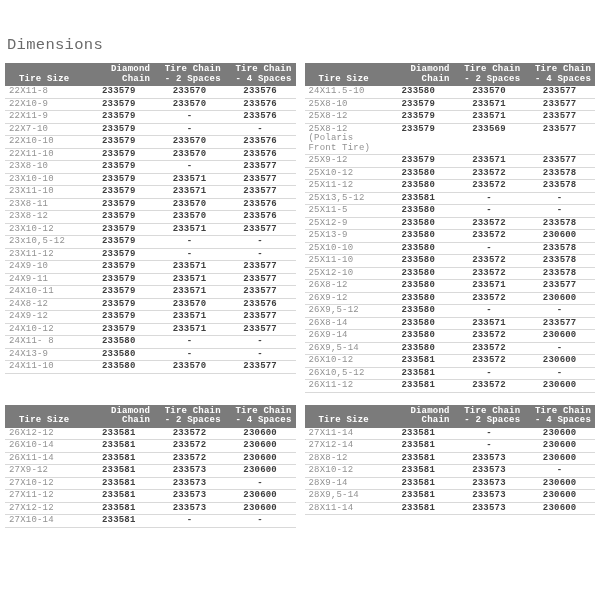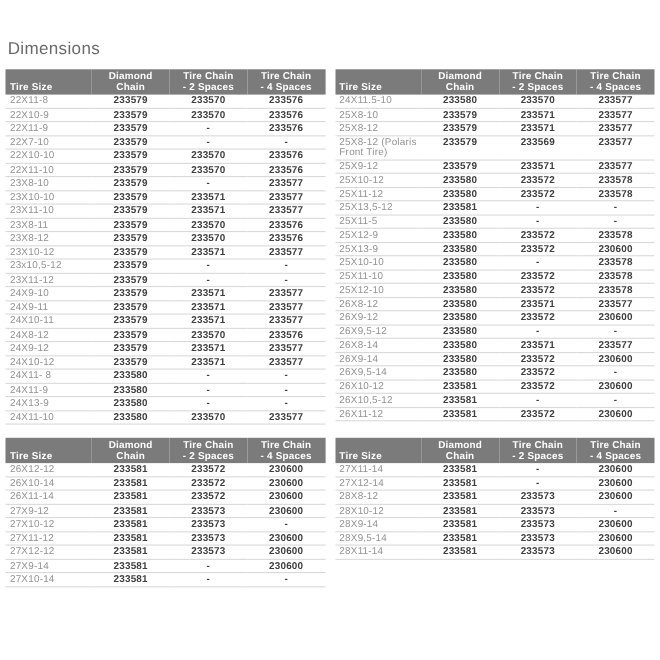--- a/index.html
+++ b/index.html
@@ -11,20 +11,21 @@
     width: 600px;
     height: 600px;
     font-family: "Liberation Sans", "DejaVu Sans", sans-serif;
     overflow: hidden;
   }
   .page {
     box-sizing: border-box;
     width: 600px;
     height: 600px;
     padding: 0 5px;
+    font-family: Liberation Mono, monospace;
   }
   .title {
     margin: 0;
     padding: 36px 0 9px 2px;
     font-size: 15.5px;
     font-weight: 400;
     letter-spacing: 0.3px;
     color: var(--title-text, #6a6a6a);
   }
   .tables {
@@ -42,22 +43,22 @@
   .spec-table th {
     background: var(--header-bg, #7b7b7b);
     color: var(--header-text, #ffffff);
     font-size: 9px;
     font-weight: 700;
     line-height: 9.5px;
     padding: 2px 4px;
     vertical-align: bottom;
     letter-spacing: 0.2px;
   }
-  .spec-table th.tire { text-align: left; }
-  .spec-table th.num { text-align: center; }
+  .spec-table th.tire { text-align: center; }
+  .spec-table th.num { text-align: right; }
   .spec-table td {
     font-size: 9px;
     line-height: 9.5px;
     padding: 1px 4px;
     border-bottom: 1px solid var(--row-border, #d9d9d9);
     vertical-align: top;
     letter-spacing: 0.2px;
   }
   .spec-table td.tire {
     color: var(--tire-text, #929292);
@@ -223,26 +224,20 @@
             <td class="val">233571</td>
             <td class="val">233577</td>
           </tr>
           <tr>
             <td class="tire">24X11- 8</td>
             <td class="val">233580</td>
             <td class="val">-</td>
             <td class="val">-</td>
           </tr>
           <tr>
-            <td class="tire">24X11-9</td>
-            <td class="val">233580</td>
-            <td class="val">-</td>
-            <td class="val">-</td>
-          </tr>
-          <tr>
             <td class="tire">24X13-9</td>
             <td class="val">233580</td>
             <td class="val">-</td>
             <td class="val">-</td>
           </tr>
           <tr>
             <td class="tire">24X11-10</td>
             <td class="val">233580</td>
             <td class="val">233570</td>
             <td class="val">233577</td>
@@ -476,26 +471,20 @@
           <tr>
             <td class="tire">27X11-12</td>
             <td class="val">233581</td>
             <td class="val">233573</td>
             <td class="val">230600</td>
           </tr>
           <tr>
             <td class="tire">27X12-12</td>
             <td class="val">233581</td>
             <td class="val">233573</td>
-            <td class="val">230600</td>
-          </tr>
-          <tr>
-            <td class="tire">27X9-14</td>
-            <td class="val">233581</td>
-            <td class="val">-</td>
             <td class="val">230600</td>
           </tr>
           <tr>
             <td class="tire">27X10-14</td>
             <td class="val">233581</td>
             <td class="val">-</td>
             <td class="val">-</td>
           </tr>
         </tbody>
       </table>

